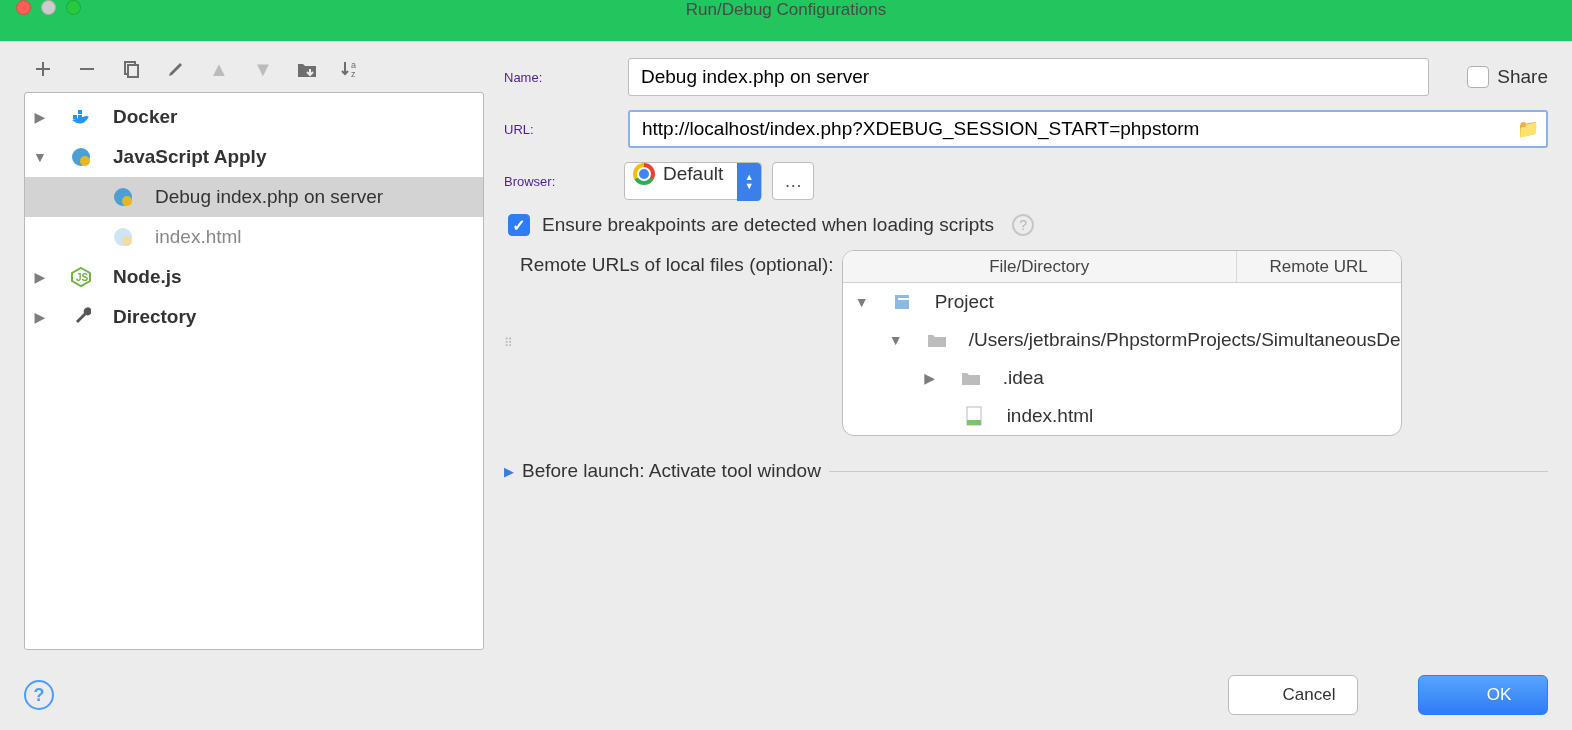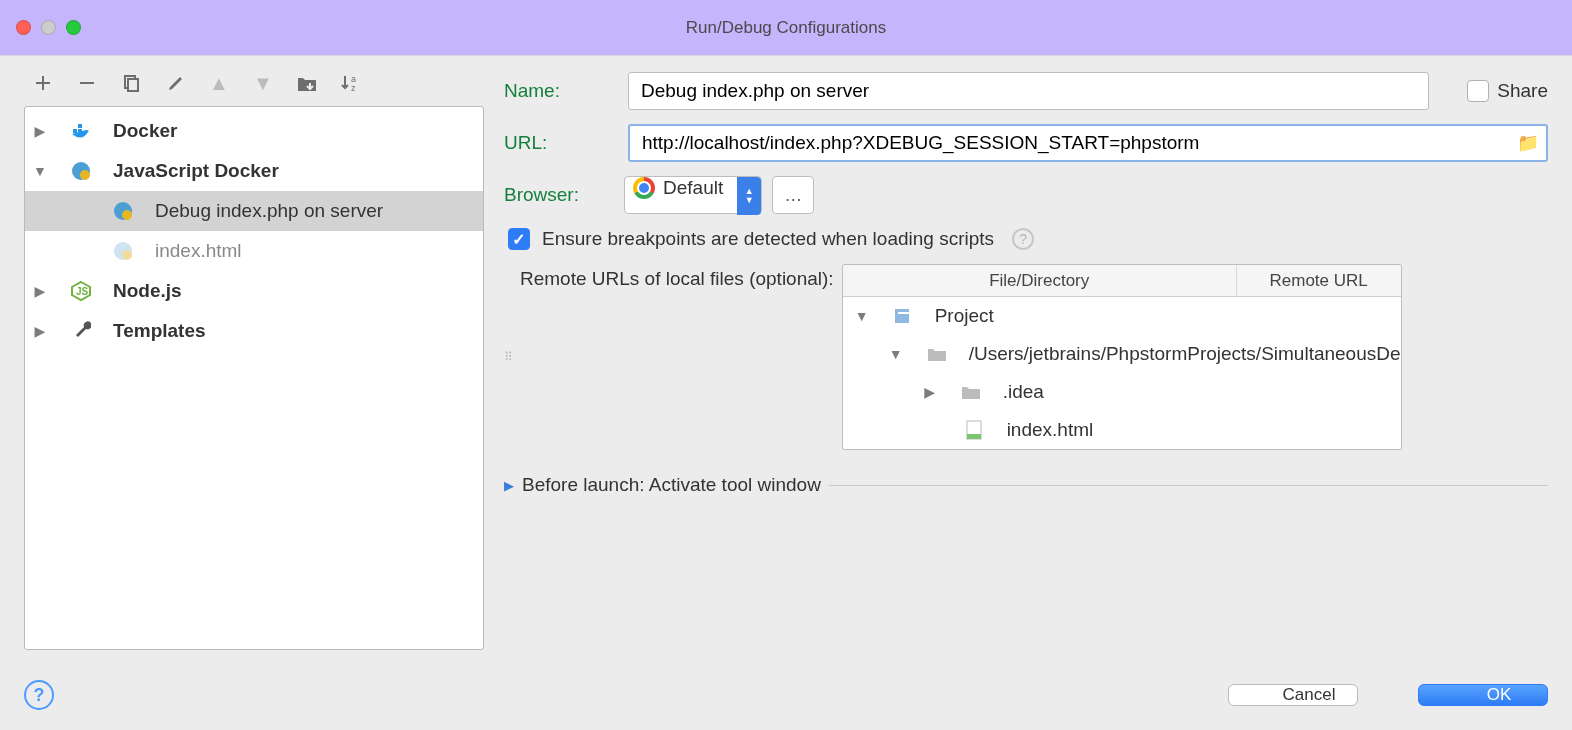--- a/index.html
+++ b/index.html
@@ -12,24 +12,24 @@
     height: 730px;
     overflow: hidden;
   }
   .window {
     width: 100%;
     height: 100%;
     display: flex;
     flex-direction: column;
   }
   .titlebar {
-    height: 56px;
-    background: #c4b5fd;
-    display: flex;
-    align-items: center;
+    height: 42px;
+    background: #22c55e;
+    display: flex;
+    align-items: flex-start;
     position: relative;
     border-bottom: 1px solid #d9d9d9;
   }
   .traffic-lights {
     display: flex;
     gap: 10px;
     padding-left: 16px;
   }
   .traffic-light {
     width: 15px; height: 15px; border-radius: 50%;
@@ -107,22 +107,22 @@
     gap: 14px;
     padding-top: 6px;
   }
   .form-row {
     display: flex;
     align-items: center;
     gap: 14px;
   }
   .label {
     width: 110px;
-    font-size: 19px;
-    color: #15803d;
+    font-size: 13px;
+    color: #4c1d95;
   }
   input.text-field {
     flex: 1;
     height: 38px;
     border: 1px solid #bdbdbd;
     border-radius: 3px;
     background: #fff;
     padding: 0 12px;
     font-size: 19px;
   }
@@ -186,21 +186,21 @@
     line-height: 9px;
   }
   .icon-btn {
     width: 42px; height: 38px;
     border: 1px solid #bdbdbd; background: #fff; border-radius: 4px;
     display: flex; align-items: center; justify-content: center;
     font-size: 18px; color: #555;
   }
   .section-label { font-size: 19px; color: #333; padding-top: 4px; }
   .files-table {
-    border: 1px solid #bdbdbd; border-radius: 2px;
+    border: 1px solid #bdbdbd; border-radius: 12px;
     background: #fff;
     height: 186px;
     overflow: hidden;
     display: flex; flex-direction: column;
   }
   .files-header {
     display: flex; height: 32px;
     background: #f5f5f5;
     border-bottom: 1px solid #cfcfcf;
   }
@@ -236,21 +236,21 @@
   }
   .footer-spacer { flex: 1; }
   .help-btn {
     width: 30px; height: 30px; border-radius: 50%;
     border: 2px solid #4c9cff;
     color: #4c9cff; font-weight: bold;
     display: flex; align-items: center; justify-content: center;
     font-size: 18px;
   }
   .btn {
-    min-width: 130px; height: 22px;
+    min-width: 130px; height: 40px;
     border: 1px solid #bbb; background: #fff; border-radius: 6px;
     font-size: 17px;
     display: flex; align-items: center; justify-content: center; padding-left: 32px;
   }
   .btn.primary {
     background: linear-gradient(#58a4ff,#2e7cf6);
     color: #fff; border-color: #2e7cf6; margin-left: 46px;
   }
   svg { display: block; }
 </style>
@@ -325,21 +325,21 @@
         </div>
 
         <div class="tree-row">
           <span class="disclosure">▼</span>
           <span class="tree-icon">
               <svg width="22" height="22" viewBox="0 0 22 22">
                 <circle cx="11" cy="11" r="9" fill="#4b9fd5"></circle>
                 <circle cx="15" cy="15" r="5" fill="#e6b722"></circle>
               </svg>
             </span>
-          <span class="bold">JavaScript Docker</span>
+          <span class="bold">JavaScript Apply</span>
         </div>
         <div class="tree-row child1 selected">
           <span class="tree-icon">
               <svg width="22" height="22" viewBox="0 0 22 22">
                 <circle cx="11" cy="11" r="9" fill="#4b9fd5"></circle>
                 <circle cx="15" cy="15" r="5" fill="#e6b722"></circle>
               </svg>
             </span>
           <span>Debug index.php on server</span>
         </div>
@@ -364,21 +364,21 @@
           <span class="bold">Node.js</span>
         </div>
 
         <div class="tree-row">
           <span class="disclosure">▶</span>
           <span class="tree-icon">
               <svg width="20" height="20" viewBox="0 0 20 20">
                 <path d="M5 14 L13 6 A4 4 0 1 1 15 8 L7 16 Z" fill="#555"></path>
               </svg>
             </span>
-          <span class="bold">Templates</span>
+          <span class="bold">Directory</span>
         </div>
       </div>
     </div>
 
     <div class="right-col">
       <div class="form-row">
         <span class="label">Name:</span>
         <input class="text-field" value="Debug index.php on server" style="">
         <div class="share-wrap">
           <div class="checkbox"></div>

